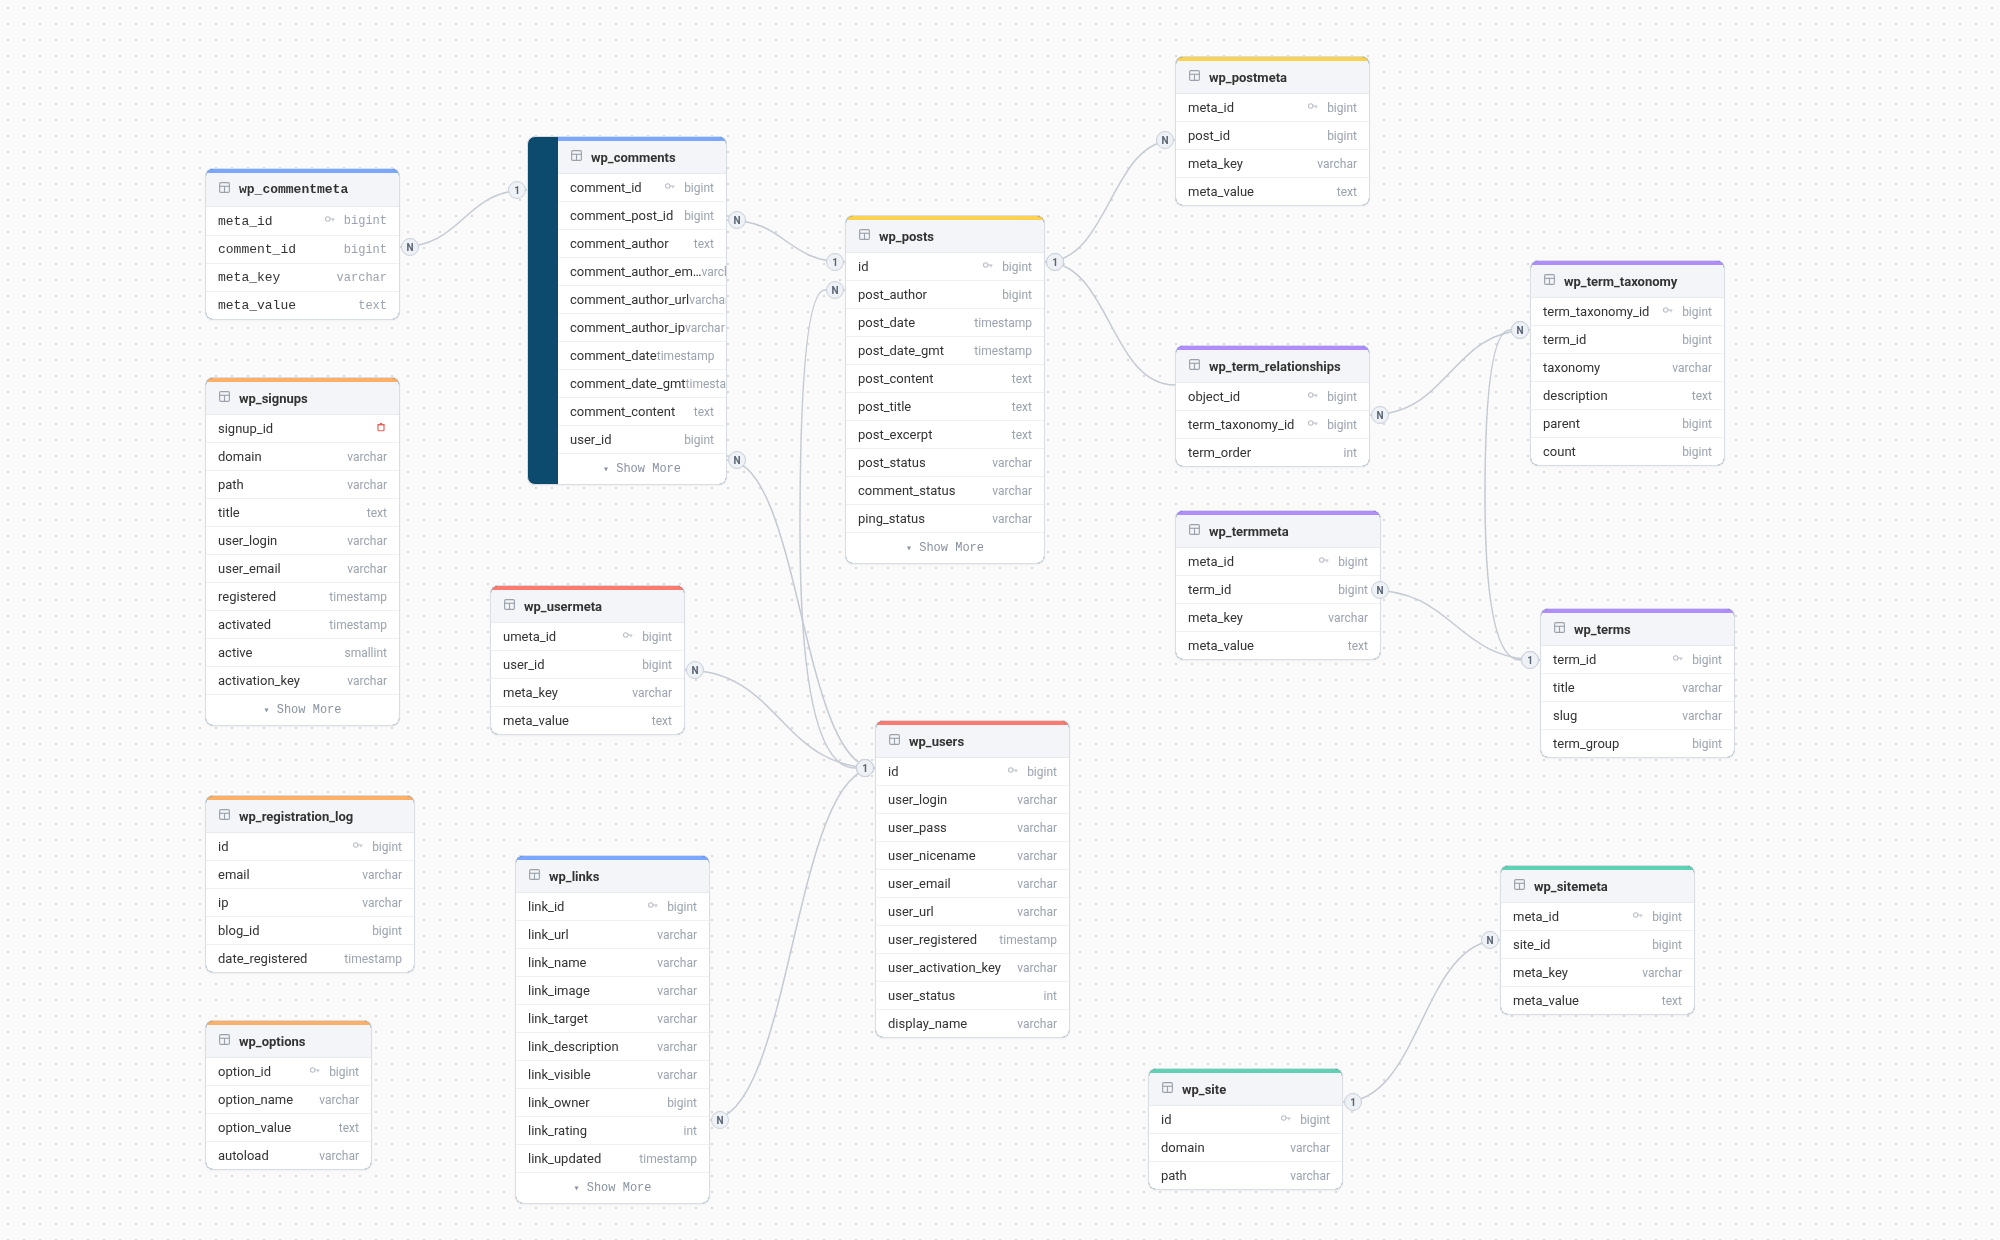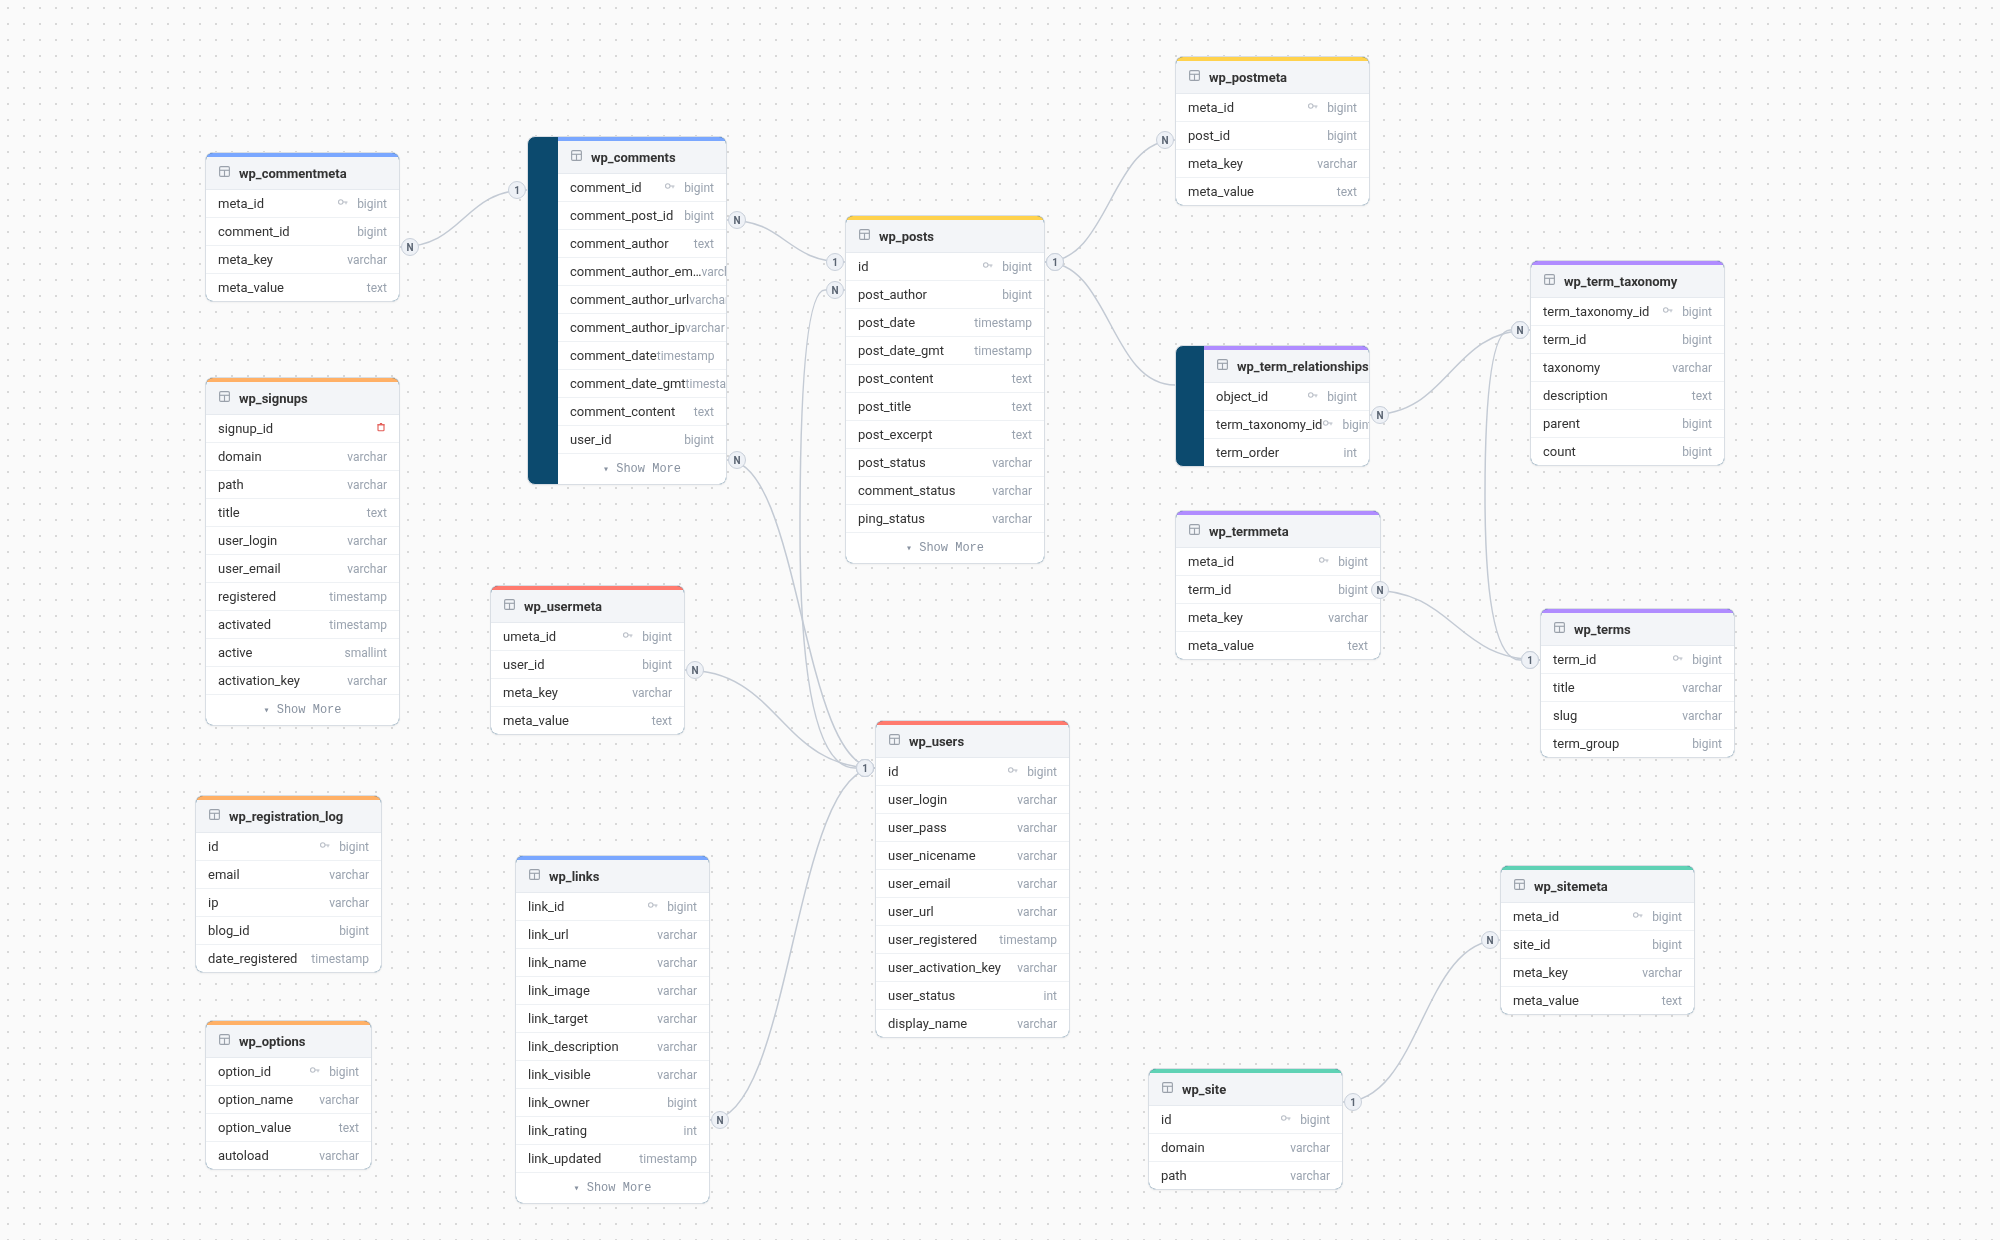--- a/index.html
+++ b/index.html
@@ -86,21 +86,21 @@
       <path d="M 845 290 L 825 290 Q 800 290 800 529 Q 800 768 855 768 L 875 768" fill="none" stroke="#c3cad4" stroke-width="1.5"></path>
       <path d="M 1045 262 C 1110 262 1110 140 1175 140" fill="none" stroke="#c3cad4" stroke-width="1.5"></path>
       <path d="M 1045 262 C 1110 262 1110 385 1175 385" fill="none" stroke="#c3cad4" stroke-width="1.5"></path>
       <path d="M 1370 415 C 1450 415 1450 330 1530 330" fill="none" stroke="#c3cad4" stroke-width="1.5"></path>
       <path d="M 1530 330 L 1510 330 Q 1485 330 1485 495 Q 1485 660 1520 660 L 1540 660" fill="none" stroke="#c3cad4" stroke-width="1.5"></path>
       <path d="M 1370 590 C 1455 590 1455 660 1540 660" fill="none" stroke="#c3cad4" stroke-width="1.5"></path>
       <path d="M 1343 1102 C 1421.5 1102 1421.5 940 1500 940" fill="none" stroke="#c3cad4" stroke-width="1.5"></path>
     </svg>
 
 <div id="nodes">
-      <div class="node" style="left: 205px; top: 152px; width: 195px;">
+      <div class="node" style="left: 205px; top: 168px; width: 195px; font-family: Liberation Mono, monospace;">
         <div class="topbar c-blue"></div>
         <div class="head">
           <span class="ticon"><svg width="13" height="13" viewBox="0 0 16 16" fill="none" stroke="#6b7582" stroke-width="1.4">
               <rect x="2" y="2" width="12" height="12" rx="1.5"></rect>
               <line x1="2" y1="6.5" x2="14" y2="6.5"></line>
               <line x1="8" y1="6.5" x2="8" y2="14"></line>
             </svg></span>
           <span>wp_commentmeta</span>
         </div>
         <div class="row">
@@ -230,21 +230,21 @@
         <div class="row">
           <span class="left">
             <span>activation_key</span>
           </span>
           <span class="left">
             <span class="type">varchar</span>
           </span>
         </div>
         <div class="showmore"><span style="font-size:10px">▾</span> Show More</div>
       </div>
-      <div class="node" style="left: 195px; top: 795px; width: 187px;">
+      <div class="node" style="left: 205px; top: 795px; width: 210px;">
         <div class="topbar c-orange"></div>
         <div class="head">
           <span class="ticon"><svg width="13" height="13" viewBox="0 0 16 16" fill="none" stroke="#6b7582" stroke-width="1.4">
               <rect x="2" y="2" width="12" height="12" rx="1.5"></rect>
               <line x1="2" y1="6.5" x2="14" y2="6.5"></line>
               <line x1="8" y1="6.5" x2="8" y2="14"></line>
             </svg></span>
           <span>wp_registration_log</span>
         </div>
         <div class="row">
@@ -817,21 +817,21 @@
         </div>
         <div class="row">
           <span class="left">
             <span>meta_value</span>
           </span>
           <span class="left">
             <span class="type">text</span>
           </span>
         </div>
       </div>
-      <div class="node" style="left: 1175px; top: 345px; width: 195px; padding-left: 28px;">
+      <div class="node" style="left: 1175px; top: 345px; width: 195px;">
         <div class="topbar c-purple"></div>
         <div class="head">
           <span class="ticon"><svg width="13" height="13" viewBox="0 0 16 16" fill="none" stroke="#6b7582" stroke-width="1.4">
               <rect x="2" y="2" width="12" height="12" rx="1.5"></rect>
               <line x1="2" y1="6.5" x2="14" y2="6.5"></line>
               <line x1="8" y1="6.5" x2="8" y2="14"></line>
             </svg></span>
           <span>wp_term_relationships</span>
         </div>
         <div class="row">

